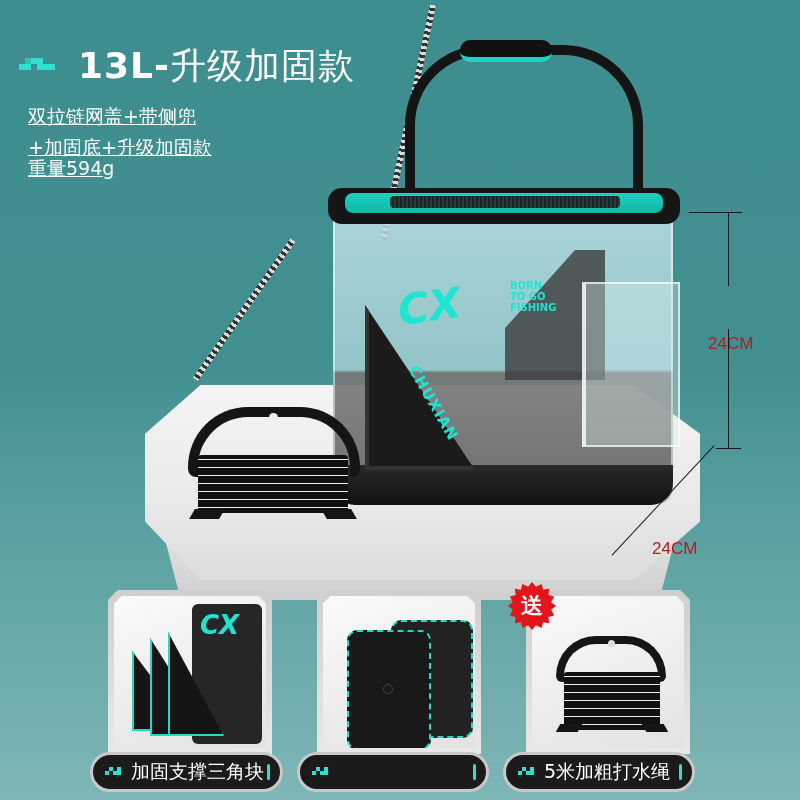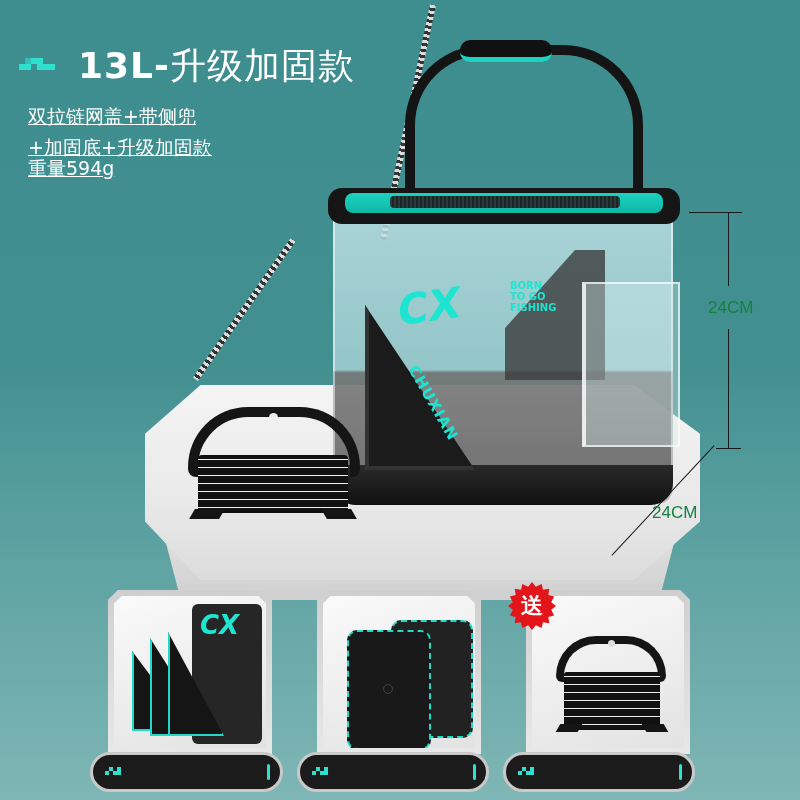--- a/index.html
+++ b/index.html
@@ -13,21 +13,21 @@
 
   
   .pix-logo { left: 19px; top: 58px; width: 38px; height: 18px; }
   .pix-logo i { position: absolute; width: 6px; height: 6px; background: #2fe0cf; }
   .title { left: 78px; top: 42px; color: #fff; font-size: 36px; letter-spacing: 1px; white-space: nowrap; }
   .title .bold { font-weight: 900; font-family: "DejaVu Sans", sans-serif; }
   .feature { left: 28px; color: #fff; font-size: 19px; white-space: nowrap; text-decoration: underline; }
 
   
   .dim-line { background: #1a1a1a; }
-  .dim-label { color: #15803d; font-size: 17px; font-family: "Liberation Sans", sans-serif; }
+  .dim-label { color: #b91c1c; font-size: 17px; font-family: "Liberation Sans", sans-serif; margin-top: 36px; }
 
   
   .platform-top {
     left: 145px; top: 385px; width: 555px; height: 195px;
     background: linear-gradient(180deg, #f4f4f4 0%, #e9e9e9 60%, #dcdcdc 100%);
     clip-path: polygon(10% 0%, 88% 0%, 100% 25%, 100% 70%, 88% 100%, 10% 100%, 0% 70%, 0% 25%);
   }
   .platform-side {
     left: 160px; top: 520px; width: 520px; height: 80px;
     background: linear-gradient(180deg, #e6e6e6, #cfcfcf);
@@ -239,34 +239,36 @@
 <div class="abs gift-badge">送</div>
 
 <div class="abs pill" style="left:90px;width:193px">
   <span class="mini-pix">
       <i style="left:0;top:4px"></i>
       <i style="left:4px;top:0"></i>
       <i style="left:8px;top:4px"></i>
       <i style="left:12px;top:0"></i>
       <i style="left:12px;top:4px"></i>
     </span>
+  <span>加固支撑三角块</span>
   <span class="bar"></span>
 </div>
 <div class="abs pill" style="left:297px;width:192px">
   <span class="mini-pix">
       <i style="left:0;top:4px"></i>
       <i style="left:4px;top:0"></i>
       <i style="left:8px;top:4px"></i>
       <i style="left:12px;top:0"></i>
       <i style="left:12px;top:4px"></i>
     </span>
   <span class="bar"></span>
 </div>
 <div class="abs pill" style="left:503px;width:192px">
   <span class="mini-pix">
       <i style="left:0;top:4px"></i>
       <i style="left:4px;top:0"></i>
       <i style="left:8px;top:4px"></i>
       <i style="left:12px;top:0"></i>
       <i style="left:12px;top:4px"></i>
     </span>
+  <span>5米加粗打水绳</span>
   <span class="bar"></span>
 </div>
 
 </body></html>

